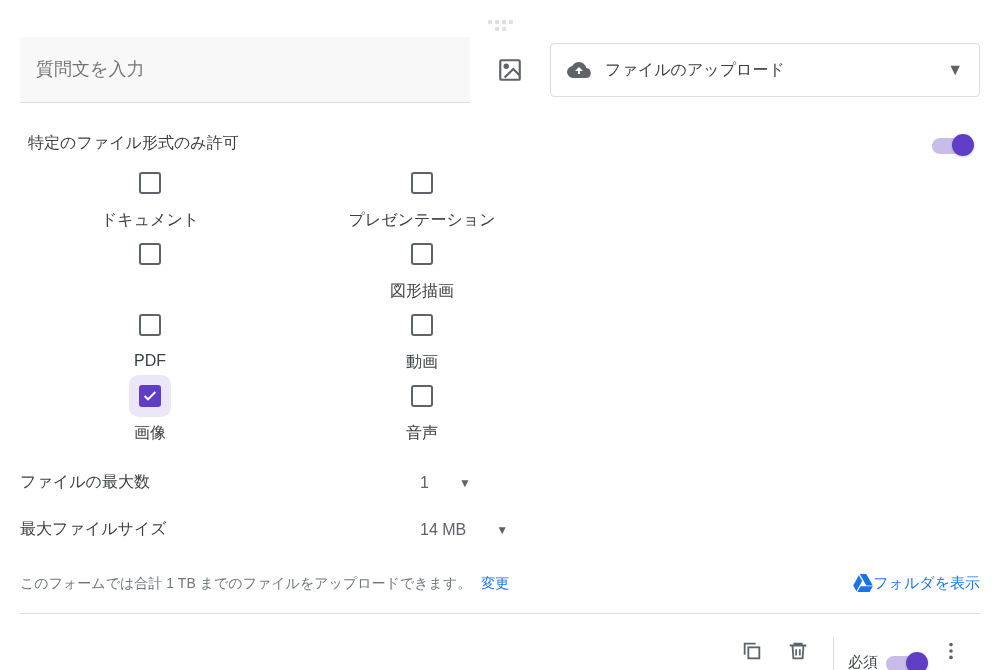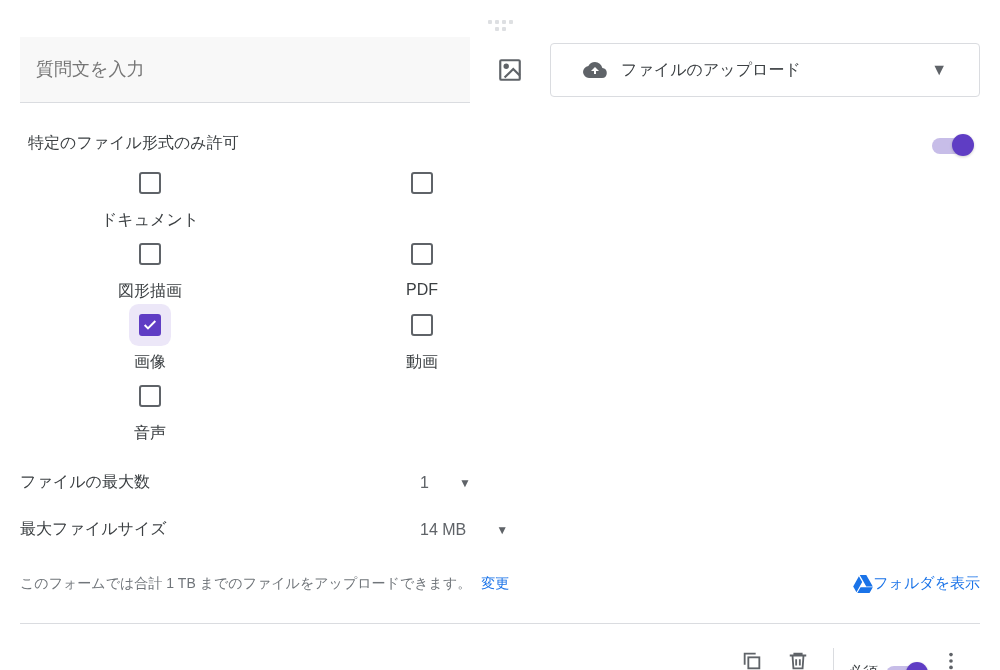--- a/index.html
+++ b/index.html
@@ -19,21 +19,21 @@
     .image-icon-btn {
       width: 48px; height: 48px; display: flex; align-items: center; justify-content: center;
       color: #5f6368; cursor: pointer;
     }
     .type-selector {
       flex: 1;
       display: flex;
       align-items: center;
       border: 1px solid #dadce0;
       border-radius: 4px;
-      padding: 14px 32px;
+      padding: 14px 16px;
       cursor: pointer;
       color: #3c4043;
       font-size: 16px;
     }
     .type-selector .cloud { color: #5f6368; margin-right: 14px; display:flex; }
     .type-selector .label { flex: 1; }
     .type-selector .caret { color: #5f6368; }
 
     .drag-handle { width: 28px; margin: 0 auto 6px; display: flex; flex-wrap: wrap; gap: 3px; opacity: .5; justify-content:center;}
     .drag-handle span { width: 4px; height: 4px; background: #bdc1c6; border-radius: 1px; }
@@ -67,25 +67,25 @@
     .checkbox-label { font-size: 16px; color: #3c4043; }
 
     .setting-row {
       display: flex; margin: 14px 0 26px;
     }
     .setting-label { width: 200px; color: #3c4043; }
     .setting-value { display: flex; align-items: center; gap: 30px; margin-left: 200px; color: #5f6368; cursor: pointer; }
     .setting-value .caret { font-size: 12px; }
 
     .info-row {
-      display: flex; align-items: center; margin-top: 34px; padding-bottom: 30px; border-bottom: 1px solid #dadce0;
+      display: flex; align-items: center; margin-top: 34px; padding-bottom: 20px; border-bottom: 1px solid #dadce0;
     }
     .info-text { color: #70757a; font-size: 14px; }
     .link-text { color: #1a73e8; font-size: 14px; margin-left: 10px; cursor: pointer; }
-    .folder-link { margin-left: auto; display: flex; align-items: flex-end; gap: 0; color: #1a73e8; font-size: 15px; cursor: pointer; }
+    .folder-link { margin-left: auto; display: flex; align-items: flex-start; gap: 0; color: #1a73e8; font-size: 15px; cursor: pointer; }
 
     .bottom-bar { display: flex; align-items: flex-end; justify-content: flex-end; gap: 4px; padding: 16px 8px 0; }
     .icon-btn { width: 42px; height: 42px; display: flex; align-items: center; justify-content: center; cursor: pointer; color: #5f6368; border-radius: 50%; }
     .divider { width: 1px; height: 34px; background: #dadce0; margin: 0 10px; }
     .required-label { font-size: 15px; color: #3c4043; margin-right: 4px; }
   </style>
 </head>
 <body>
 
 <div class="drag-handle">
@@ -124,43 +124,47 @@
     </div>
 </div>
 
 <div class="file-types" id="ft">
     <div class="checkbox-item">
       <div class="checkbox"></div>
       <span class="checkbox-label">ドキュメント</span>
     </div>
     <div class="checkbox-item">
       <div class="checkbox"></div>
+      <span class="checkbox-label">プレゼンテーション</span>
+    </div>
+    <div class="checkbox-item">
+      <div class="checkbox"></div>
     </div>
     <div class="checkbox-item">
       <div class="checkbox"></div>
       <span class="checkbox-label">図形描画</span>
     </div>
     <div class="checkbox-item">
       <div class="checkbox"></div>
       <span class="checkbox-label">PDF</span>
+    </div>
+    <div class="checkbox-item">
+      <div class="checkbox"></div>
+      <span class="checkbox-label">動画</span>
     </div>
     <div class="checkbox-item">
       <div class="checkbox checked">
         <svg width="16" height="16" viewBox="0 0 24 24" fill="none" stroke="#fff" stroke-width="3">
           <polyline points="4 12 9 17 20 6"></polyline>
         </svg>
       </div>
       <span class="checkbox-label">画像</span>
     </div>
     <div class="checkbox-item">
       <div class="checkbox"></div>
-      <span class="checkbox-label">動画</span>
-    </div>
-    <div class="checkbox-item">
-      <div class="checkbox"></div>
       <span class="checkbox-label">音声</span>
     </div>
   </div>
 
 <div class="setting-row">
   <span class="setting-label">ファイルの最大数</span>
   <div class="setting-value">
     <span>1</span>
     <span class="caret">▼</span>
   </div>

